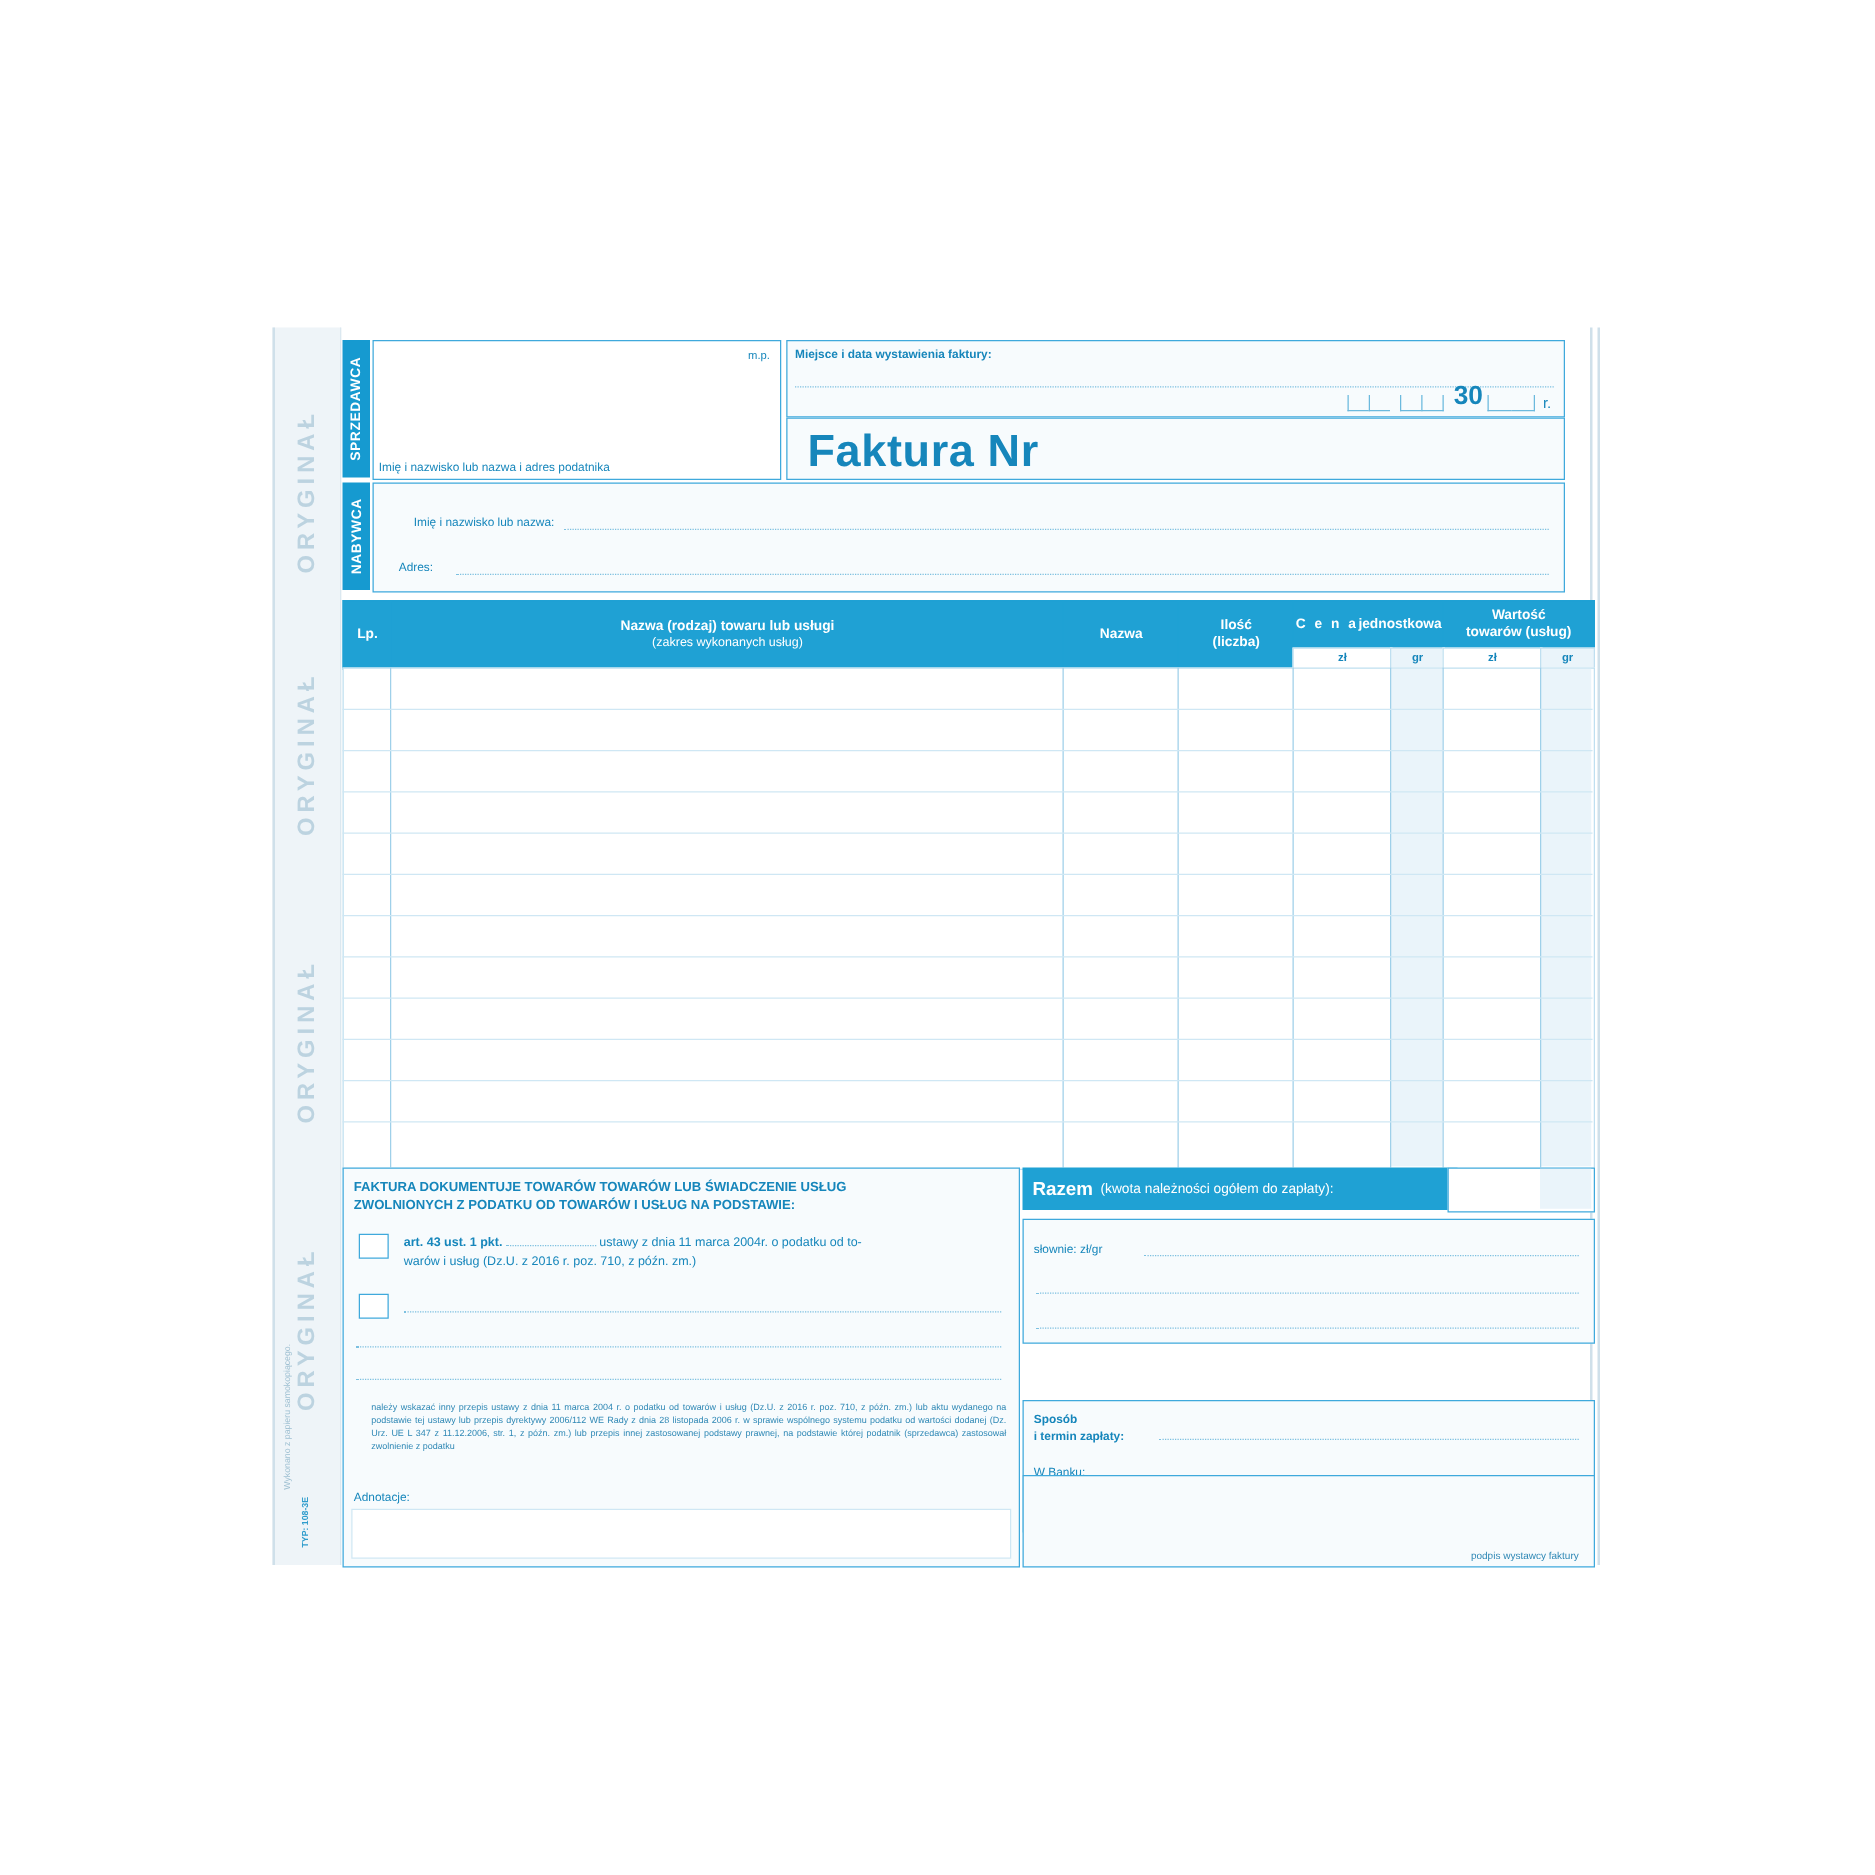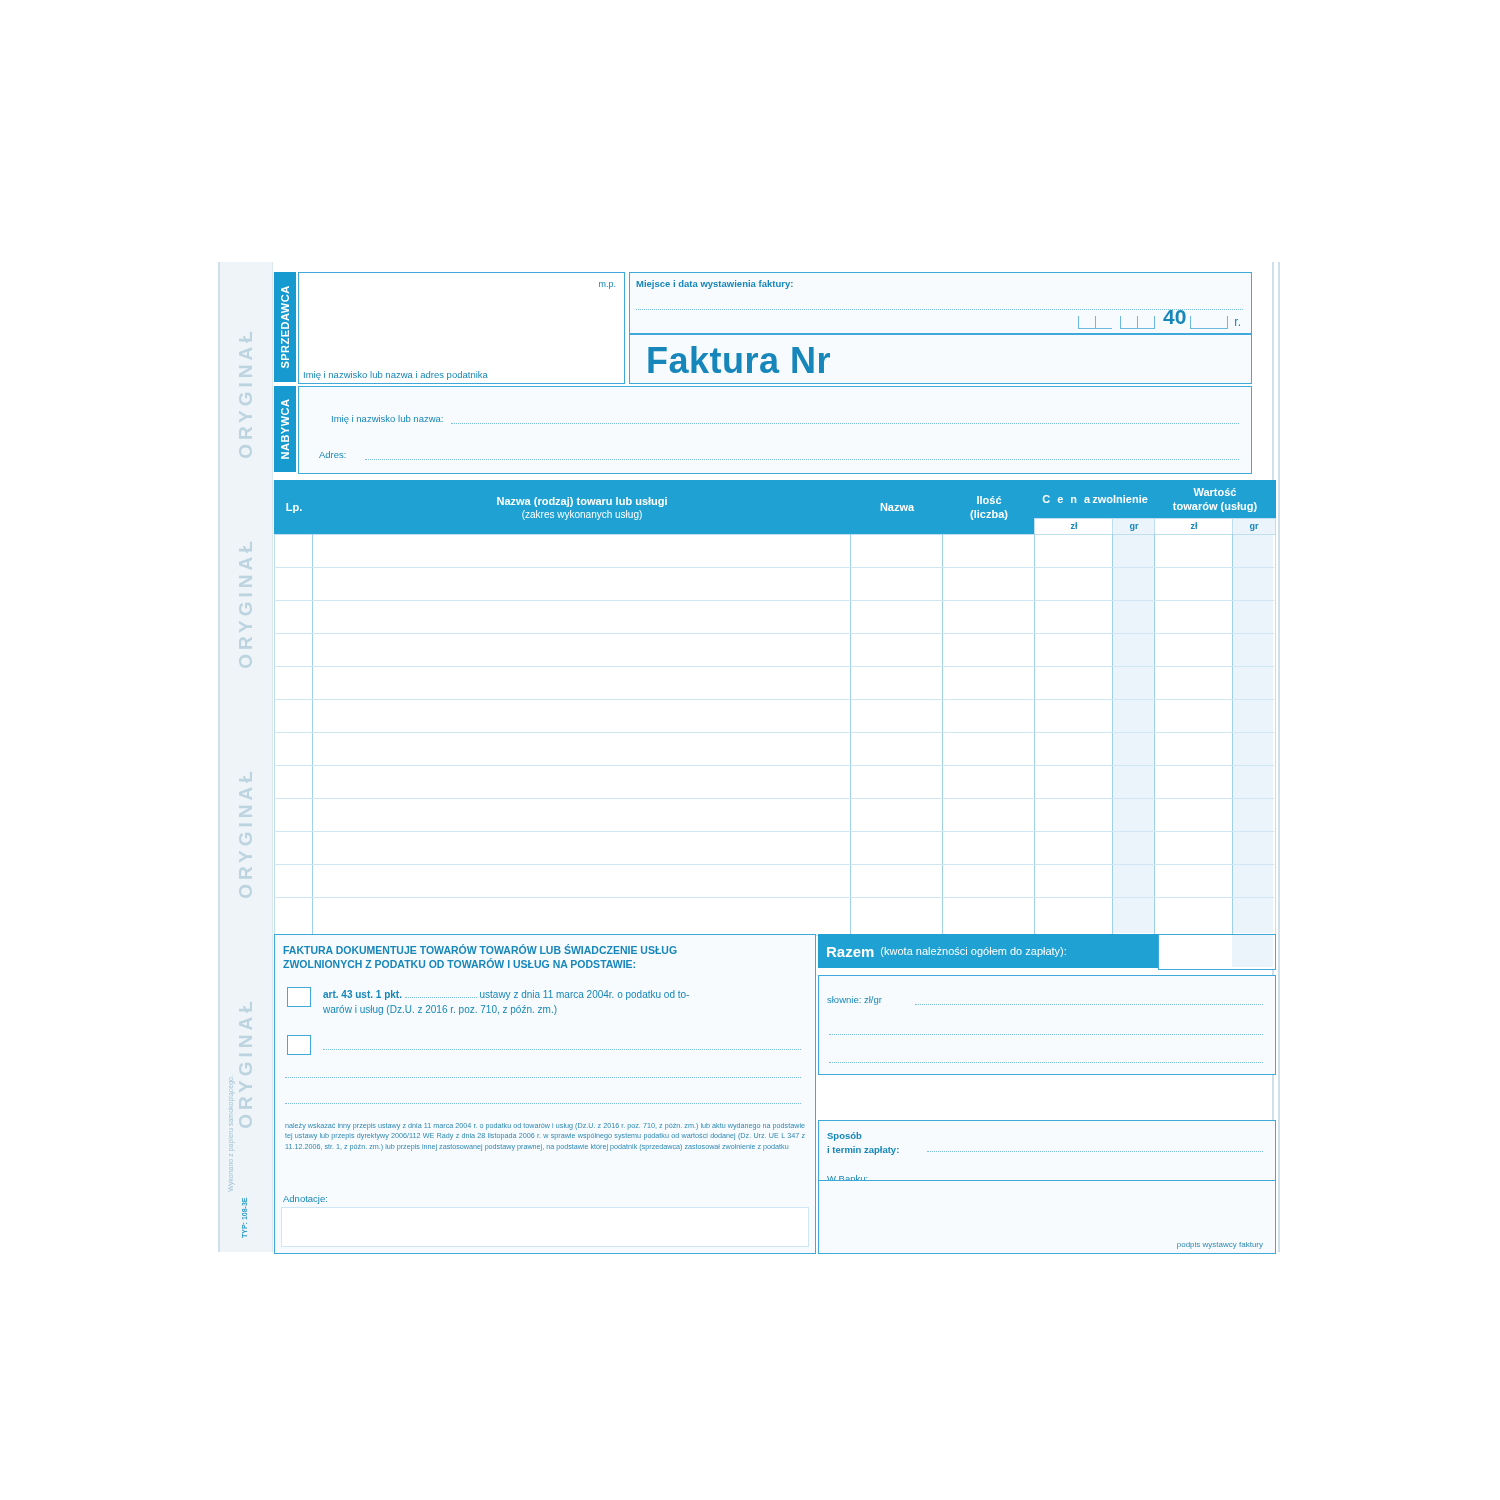--- a/index.html
+++ b/index.html
@@ -71,21 +71,21 @@
     position:absolute;background:#1fa1d4;color:#fff;border:1px solid #1fa1d4;
     display:flex;align-items:center;justify-content:center;text-align:center;
     font-size:11px;font-weight:700;line-height:1.25;
   }
   .thead.sm{font-size:9px;font-weight:700;}
   .tcell{position:absolute;border:1px solid #bfdff0;}
   .trow{position:absolute;border-top:1px solid #cfe7f4;}
   .vline{position:absolute;background:#9fd0e9;width:1px;}
   .shade{position:absolute;background:#eaf4fa;}
 
-  .smalltext{font-size:7.2px;color:#2f88b5;line-height:1.45;}
+  .smalltext{font-size:7.2px;color:#2f88b5;line-height:1.45;margin-left:12px;}
   .checkbox{position:absolute;border:1px solid #3fa9dc;background:#fff;width:22px;height:18px;}
 
   .razem{
     position:absolute;background:#1fa1d4;color:#fff;
     display:flex;align-items:center;padding-left:8px;
     font-size:11px;
   }
   .razem b{font-size:15px;margin-right:6px;}
 
   .sig{position:absolute;font-size:8px;color:#2f88b5;}
@@ -126,21 +126,21 @@
         <div class="lbl-b" style="position:absolute;left:6px;top:5px;">Miejsce i data wystawienia faktury:</div>
         <div style="position:absolute;left:6px;right:8px;top:36px;height:0;border-bottom:1px dotted #7cc0e0;"></div>
         <div style="position:absolute;right:10px;bottom:4px;display:flex;align-items:flex-end;gap:0;">
           <div style="display:flex;align-items:flex-end;">
             <span style="display:inline-block;width:16px;border-left:1px solid #6bb9dd;border-bottom:1px solid #6bb9dd;height:12px;"></span>
             <span style="display:inline-block;width:16px;border-left:1px solid #6bb9dd;border-bottom:1px solid #6bb9dd;height:12px;"></span>
             <span style="display:inline-block;width:8px;"></span>
             <span style="display:inline-block;width:16px;border-left:1px solid #6bb9dd;border-bottom:1px solid #6bb9dd;height:12px;"></span>
             <span style="display:inline-block;width:16px;border-left:1px solid #6bb9dd;border-bottom:1px solid #6bb9dd;height:12px;border-right:1px solid #6bb9dd;"></span>
           </div>
-          <span style="font-size:21px;font-weight:700;color:#1686bb;margin:0 4px 0 8px;">40</span>
+          <span style="font-size:21px;font-weight:700;color:#1686bb;margin:0 4px 0 8px;">30</span>
           <span style="display:inline-block;width:18px;border-left:1px solid #6bb9dd;border-bottom:1px solid #6bb9dd;height:12px;"></span>
           <span style="display:inline-block;width:18px;border-bottom:1px solid #6bb9dd;border-right:1px solid #6bb9dd;height:12px;"></span>
           <span style="font-size:12px;color:#1686bb;margin-left:6px;">r.</span>
         </div>
       </div>
 
       <div class="box" style="left:355px;top:72px;width:621px;height:48px;">
         <div class="faktura-nr" style="left:16px;top:5px;">Faktura Nr</div>
       </div>
 
@@ -160,21 +160,21 @@
       </div>
       <div class="thead" style="left:576px;top:218px;width:92px;height:54px;">
         <span>Nazwa</span>
       </div>
       <div class="thead" style="left:668px;top:218px;width:92px;height:54px;flex-direction:column;">
         <span>Ilość</span>
         <span>(liczba)</span>
       </div>
       <div class="thead" style="left:760px;top:218px;width:120px;height:38px;flex-direction:row;">
         <span style="letter-spacing:2px;">C e n a</span>
-        <span>zwolnienie</span>
+        <span>jednostkowa</span>
       </div>
       <div class="thead" style="left:880px;top:218px;width:120px;height:38px;flex-direction:column;">
         <span>Wartość</span>
         <span>towarów (usług)</span>
       </div>
 
       <div class="thead sm" style="left:760px;top:256px;width:78px;height:16px;background:#fff;color:#1686bb;border:1px solid #bfdff0;">
         <span>zł</span>
       </div>
       <div class="thead sm" style="left:838px;top:256px;width:42px;height:16px;background:#eaf4fa;color:#1686bb;border:1px solid #bfdff0;">

